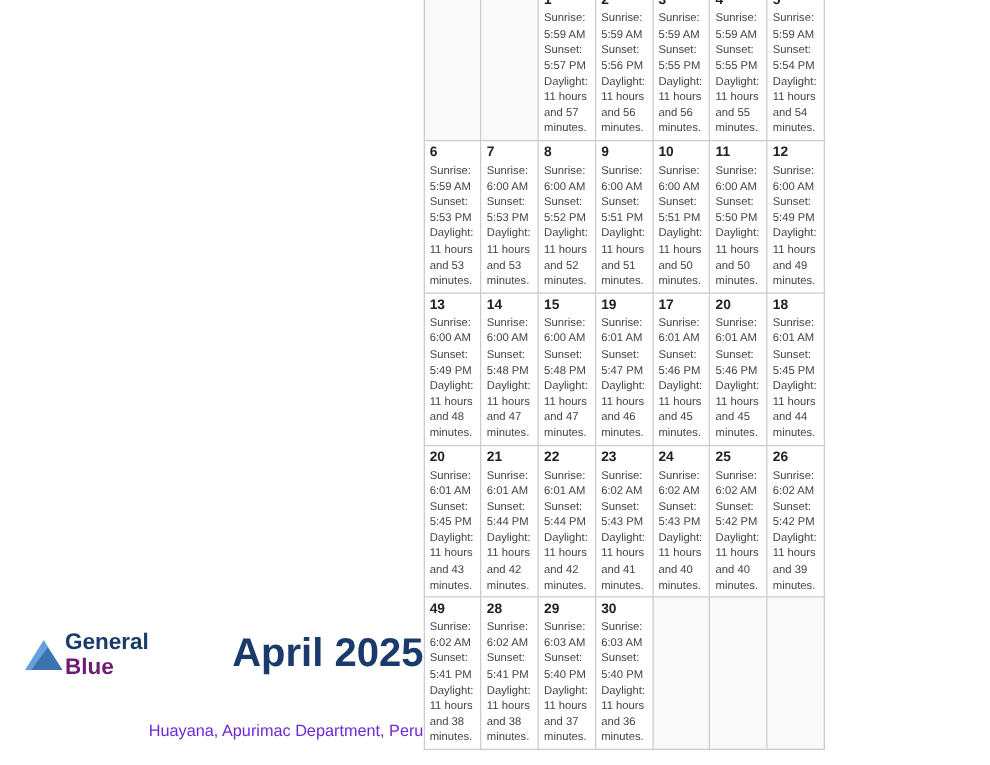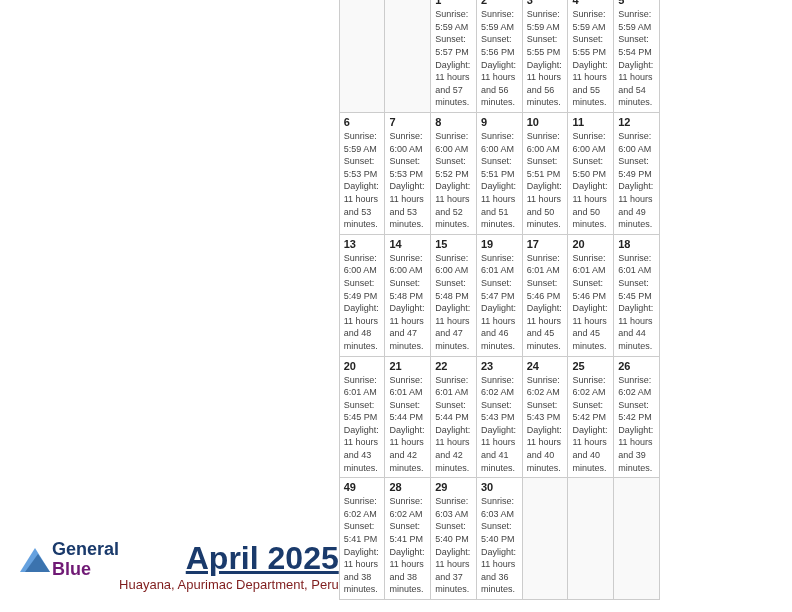--- a/index.html
+++ b/index.html
@@ -42,25 +42,25 @@
       height: 24px;
       margin-right: 2px;
     }
     .title-block {
       text-align: right;
     }
     .month-year {
       font-size: 32px;
       font-weight: bold;
       color: #1a3a6b;
-      text-decoration: underline;
     }
     .location {
       font-size: 13px;
-      color: #7f1d1d;
+      color: #6d28d9;
+      margin-top: 36px;
     }
     .calendar {
       flex: 1;
       border: 1px solid #701a75;
       border-collapse: collapse;
       width: 100%;
       table-layout: fixed;
     }
     .calendar th {
       background: #2a6099;

